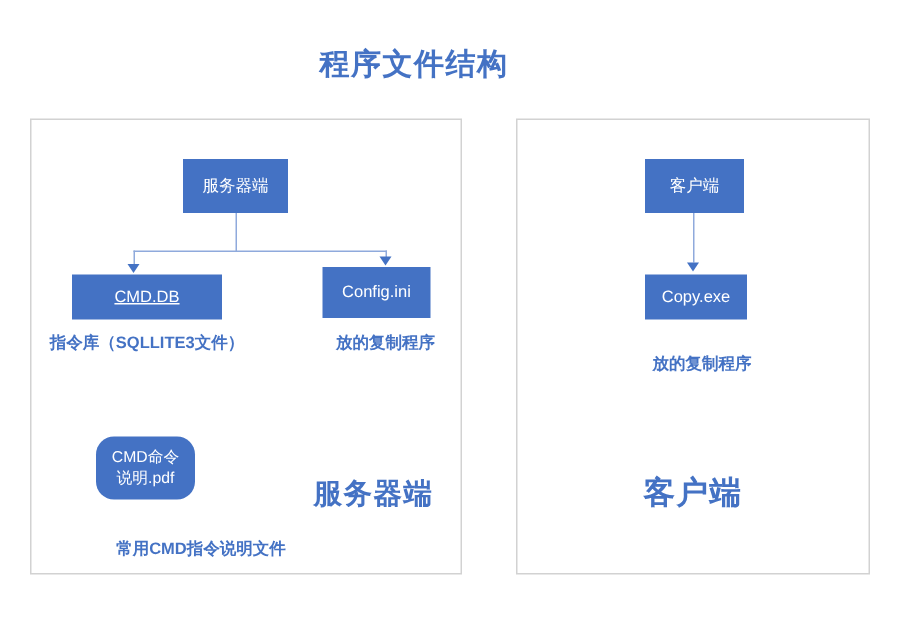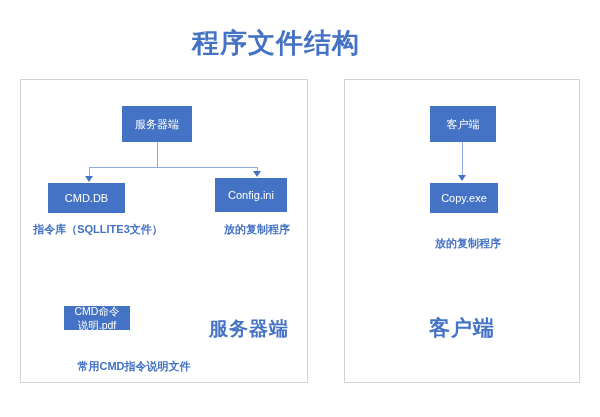--- a/index.html
+++ b/index.html
@@ -16,21 +16,21 @@
     color: #3c5fa8;
   }
 
   
   #diagram-title {
     position: absolute;
     left: 0;
     top: 28px;
     width: 552px;
     text-align: center;
-    font-size: 27px;
+    font-size: 20px;
     font-weight: 700;
     letter-spacing: 1px;
     color: #4472c4;
     line-height: 30px;
   }
 
   
   .panel {
     position: absolute;
     background: #ffffff;
@@ -80,23 +80,23 @@
     justify-content: center;
     text-align: center;
     font-size: 11px;
     line-height: 14px;
     box-sizing: border-box;
     padding: 2px;
   }
   .node.two-line { font-size: 10.5px; }
 
   #node-server      { left: 122px; top: 106px; width: 70px; height: 36px; }
-  #node-cmddb       { left: 48px;  top: 183px; width: 77px; height: 30px; }
+  #node-cmddb       { left: 48px;  top: 183px; width: 100px; height: 30px; text-decoration: underline; }
   #node-configini   { left: 215px; top: 178px; width: 72px; height: 34px; }
-  #node-pdf         { left: 64px;  top: 306px; width: 66px; height: 24px; }
+  #node-pdf         { left: 64px;  top: 291px; width: 66px; height: 42px; border-radius: 12px; }
 
   #node-client      { left: 430px; top: 106px; width: 66px; height: 36px; }
   #node-copyexe     { left: 430px; top: 183px; width: 68px; height: 30px; }
 
   
   .caption {
     position: absolute;
     font-size: 11px;
     line-height: 16px;
     color: #4472c4;

